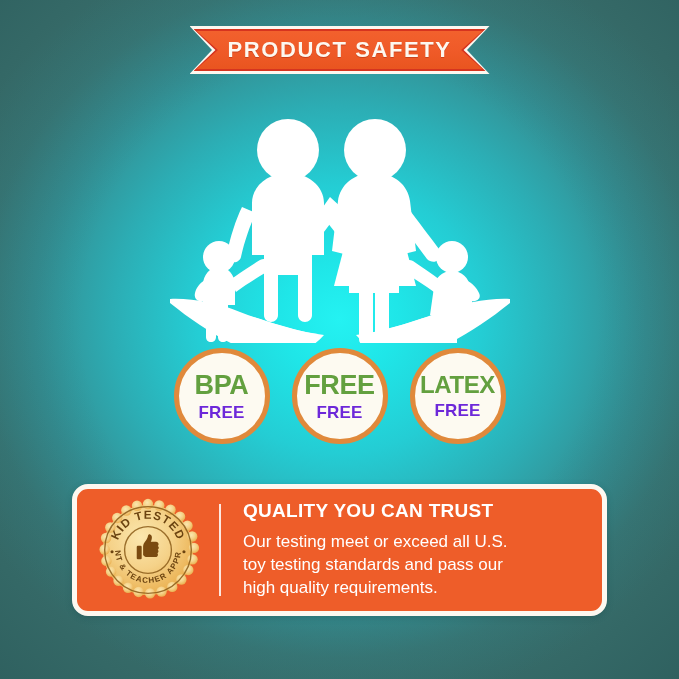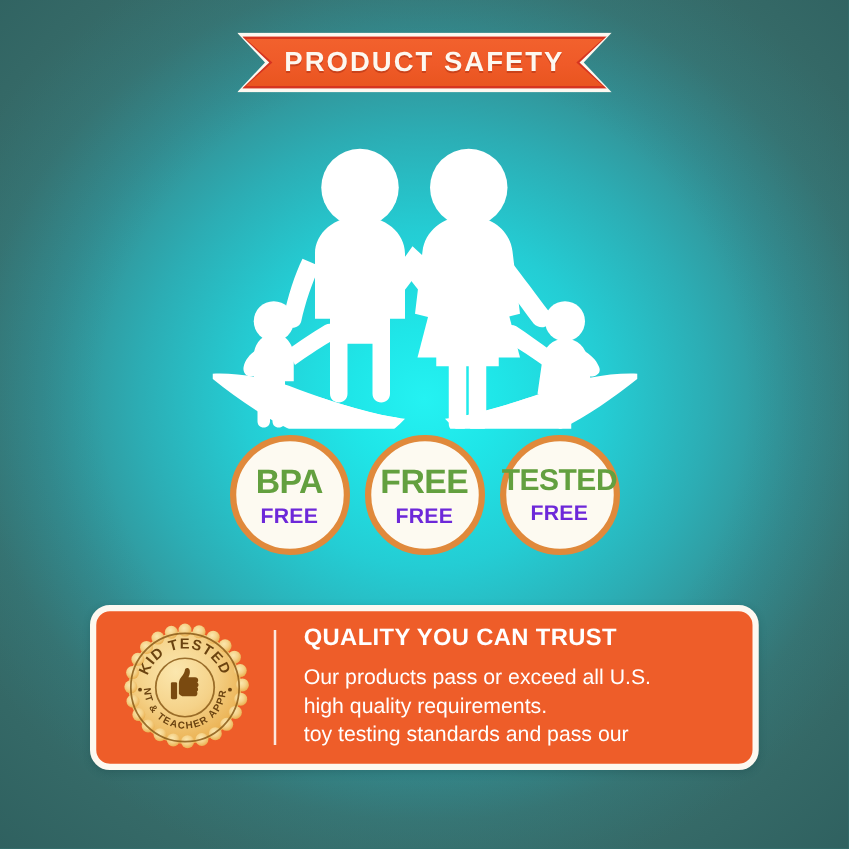--- a/index.html
+++ b/index.html
@@ -92,21 +92,21 @@
   .hero svg { display: block; width: 100%; height: 100%; }
 
   
   .badges {
     position: absolute;
     top: 348px;
     left: 0;
     right: 0;
     display: flex;
     justify-content: center;
-    gap: 12px;
+    gap: 22px;
     z-index: 3;
   }
   .badge {
     width: 96px;
     height: 96px;
     border-radius: 50%;
     background: #fdfaf1;
     border: 5px solid #e0893b;
     box-sizing: border-box;
     display: flex;
@@ -256,21 +256,21 @@
     </div>
 
 
     <div class="badge">
       <div class="line1">FREE</div>
       <div class="line2">FREE</div>
     </div>
 
 
     <div class="badge narrow">
-      <div class="line1">TESTED</div>
+      <div class="line1">LATEX</div>
       <div class="line2">FREE</div>
     </div>
 
   </div>
 
   <div class="panel">
 
     <div class="seal-cell">
       <svg class="seal" viewBox="0 0 120 120" xmlns="http://www.w3.org/2000/svg">
         <defs>
@@ -331,21 +331,21 @@
           <rect x="0" y="11" width="6.2" height="17" rx="1.4"></rect>
         </g>
       </svg>
     </div>
 
     <div class="divider"></div>
 
     <div class="panel-text">
       <div class="panel-title">QUALITY YOU CAN TRUST</div>
       <div class="panel-body">
-        <span>Our products pass or exceed all U.S.</span>
+        <span>Our testing meet or exceed all U.S.</span>
+        <span>toy testing standards and pass our</span>
         <span>high quality requirements.</span>
-        <span>toy testing standards and pass our</span>
       </div>
     </div>
 
   </div>
 
 </div>
 
 </body></html>

